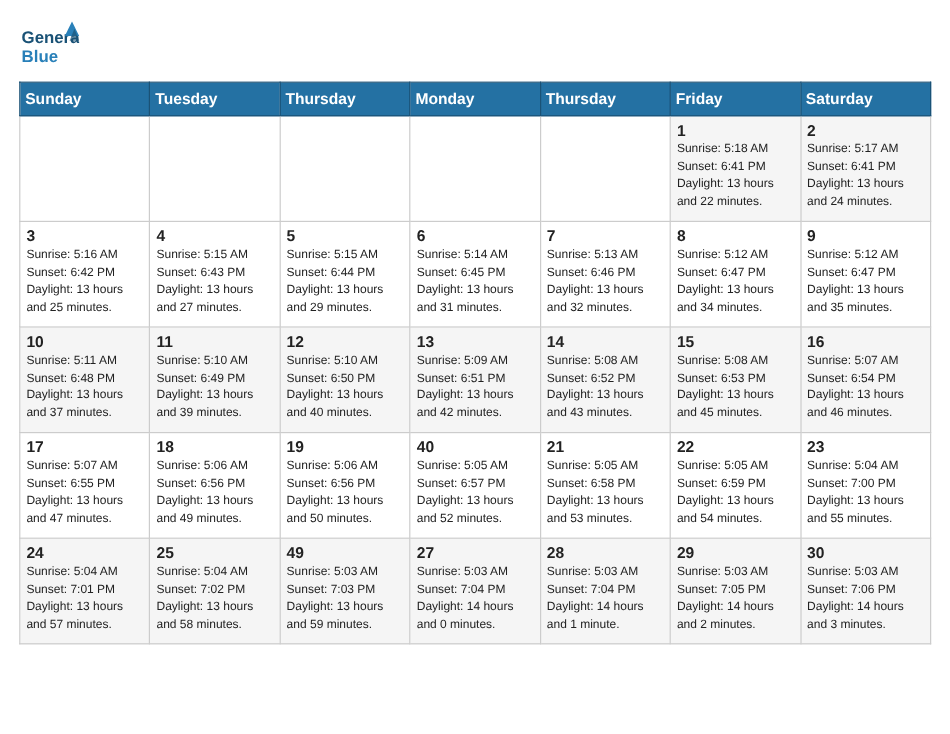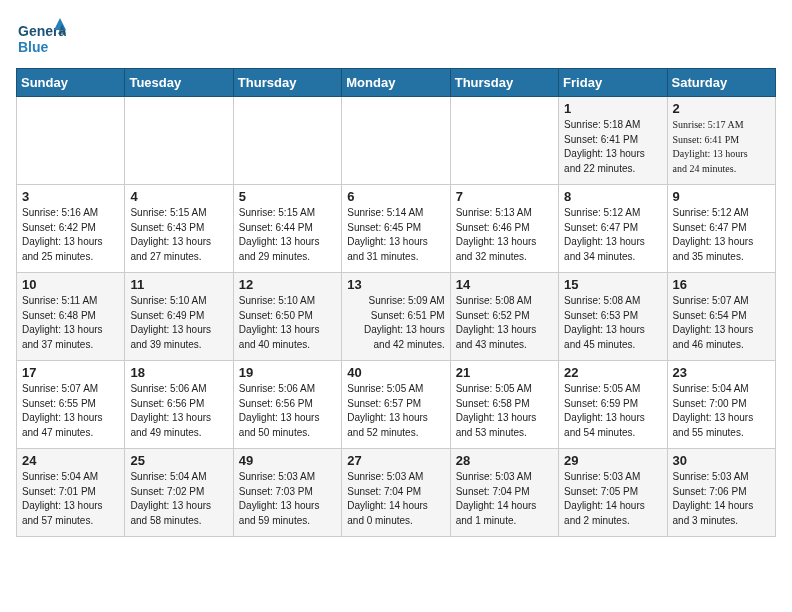--- a/index.html
+++ b/index.html
@@ -113,21 +113,21 @@
         <td class="empty-cell"></td>
         <td>
           <span class="day-num">1</span>
           <div class="cell-info" style="white-space: pre-line;">Sunrise: 5:18 AM
 Sunset: 6:41 PM
 Daylight: 13 hours
 and 22 minutes.</div>
         </td>
         <td>
           <span class="day-num">2</span>
-          <div class="cell-info" style="white-space: pre-line; font-family: Liberation Serif, serif;">Sunrise: 5:17 AM
+          <div class="cell-info" style="white-space: pre-line;">Sunrise: 5:17 AM
 Sunset: 6:41 PM
 Daylight: 13 hours
 and 24 minutes.</div>
         </td>
       </tr>
       <tr>
         <td>
           <span class="day-num">3</span>
           <div class="cell-info" style="white-space: pre-line;">Sunrise: 5:16 AM
 Sunset: 6:42 PM
@@ -194,21 +194,21 @@
         </td>
         <td>
           <span class="day-num">12</span>
           <div class="cell-info" style="white-space: pre-line;">Sunrise: 5:10 AM
 Sunset: 6:50 PM
 Daylight: 13 hours
 and 40 minutes.</div>
         </td>
         <td>
           <span class="day-num">13</span>
-          <div class="cell-info" style="white-space: pre-line; text-align: right;">Sunrise: 5:09 AM
+          <div class="cell-info" style="white-space: pre-line;">Sunrise: 5:09 AM
 Sunset: 6:51 PM
 Daylight: 13 hours
 and 42 minutes.</div>
         </td>
         <td>
           <span class="day-num">14</span>
           <div class="cell-info" style="white-space: pre-line;">Sunrise: 5:08 AM
 Sunset: 6:52 PM
 Daylight: 13 hours
 and 43 minutes.</div>

